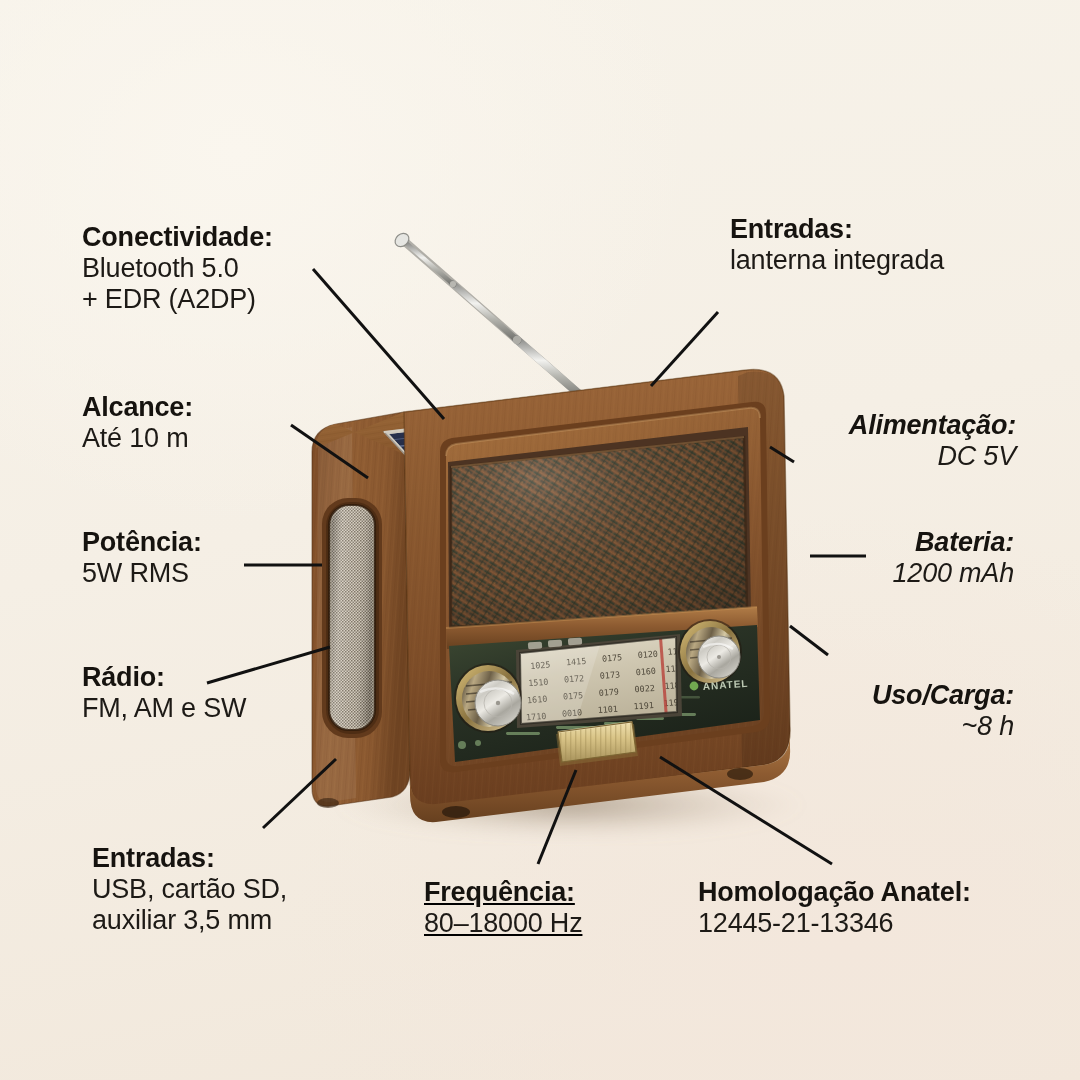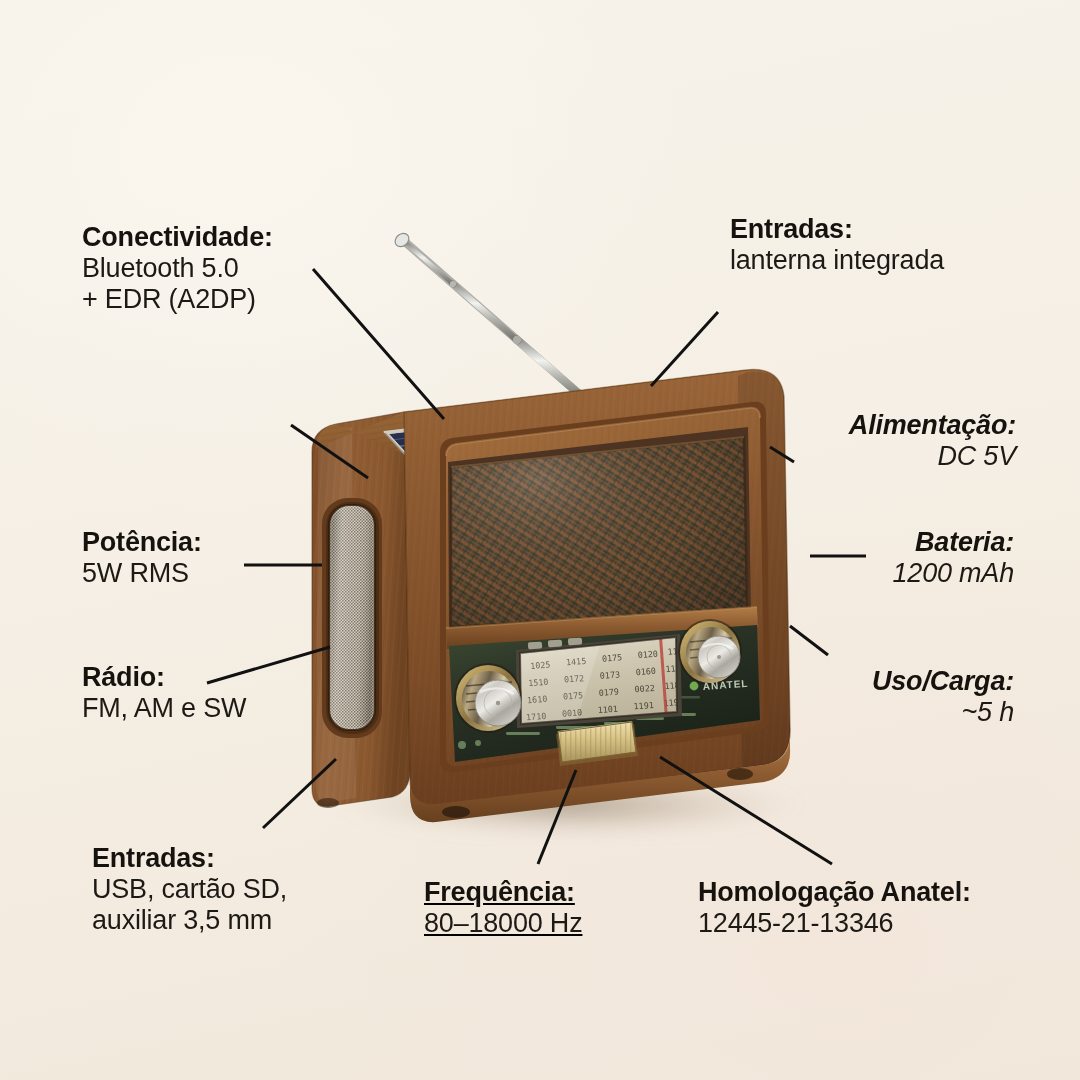--- a/index.html
+++ b/index.html
@@ -39,21 +39,21 @@
   #c-conectividade { left:82px;  top:222px; }
   #c-alcance       { left:82px;  top:392px; }
   #c-potencia      { left:82px;  top:527px; }
   #c-radio         { left:82px;  top:662px; }
   #c-entradas      { left:92px;  top:843px; }
   #c-frequencia    { left:424px; top:877px;text-decoration:underline; }
   #c-homologacao   { left:698px; top:877px; }
   #c-recursos      { left:730px; top:214px; }
   #c-alimentacao   { right:64px; top:410px; }
   #c-bateria       { right:66px; top:527px; }
-  #c-usocarga      { right:66px; top:666px; }
+  #c-usocarga      { right:66px; top:680px; }
 </style>
 </head>
 <body>
 
 <div id="stage">
 
   <svg id="art" viewBox="0 0 1080 1080">
     <defs>
 
       <linearGradient id="woodFront" x1="0" y1="0" x2="0" y2="1">
@@ -436,20 +436,24 @@
       <line x1="828" y1="655" x2="790" y2="626"></line>
     </g>
   </svg>
 
   <div class="callout" id="c-conectividade">
     <div class="ttl">Conectividade:</div>
     <div class="val">Bluetooth 5.0</div>
     <div class="val">+ EDR (A2DP)</div>
   </div>
 
+  <div class="callout" id="c-alcance">
+    <div class="ttl">Alcance:</div>
+    <div class="val">Até 10 m</div>
+  </div>
 
   <div class="callout" id="c-potencia">
     <div class="ttl">Potência:</div>
     <div class="val">5W RMS</div>
   </div>
 
   <div class="callout" id="c-radio">
     <div class="ttl">Rádio:</div>
     <div class="val">FM, AM e SW</div>
   </div>
@@ -480,16 +484,16 @@
     <div class="val">DC 5V</div>
   </div>
 
   <div class="callout right" id="c-bateria">
     <div class="ttl">Bateria:</div>
     <div class="val">1200 mAh</div>
   </div>
 
   <div class="callout right" id="c-usocarga">
     <div class="ttl">Uso/Carga:</div>
-    <div class="val">~5 h</div>
+    <div class="val">~8 h</div>
   </div>
 
 </div>
 
 </body></html>

